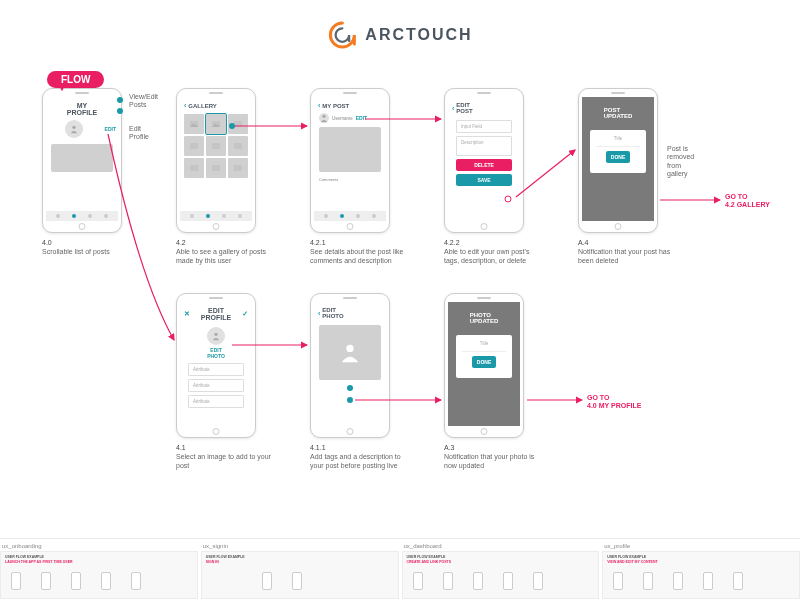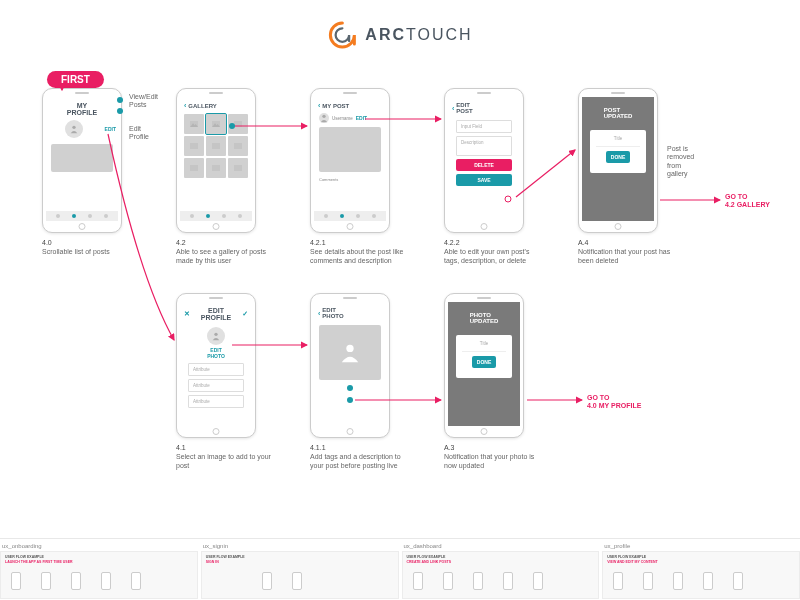--- a/index.html
+++ b/index.html
@@ -3,21 +3,21 @@
   <meta charset="utf-8">
   <style>
     * { box-sizing: border-box; margin: 0; padding: 0; }
     body { width: 800px; height: 600px; background: #fff; font-family: Arial, Helvetica, sans-serif; color: #333; overflow: hidden; position: relative; }
     
     
     .logo-area { position: absolute; top: 20px; left: 50%; transform: translateX(-50%); display: flex; align-items: center; gap: 8px; }
     .logo-mark { width: 30px; height: 30px; }
     .logo-text { font-size: 16px; letter-spacing: 2px; color: #4a5560; }
     .logo-text .bold { font-weight: 700; }
-    .logo-text .light { font-weight: 400; }
+    .logo-text .light { font-weight: 700; }
 
     
     .start-pill { position: absolute; top: 71px; left: 47px; background: #e91e63; color: #fff; border-radius: 12px; padding: 3px 14px; font-size: 10px; font-weight: 600; }
 
     
     .phone { position: absolute; width: 80px; height: 145px; background: #fff; border: 1px solid #ccc; border-radius: 10px; box-shadow: 0 1px 3px rgba(0,0,0,0.1); }
     .phone .speaker { position:absolute; top:3px; left:50%; transform:translateX(-50%); width:14px; height:1.5px; background:#ccc; border-radius:1px;}
     .phone .home { position:absolute; bottom:2px; left:50%; transform:translateX(-50%); width:7px; height:7px; border:1px solid #ccc; border-radius:50%;}
     .phone .screen { position:absolute; top:8px; left:3px; right:3px; bottom:11px; background:#fff; overflow:hidden; }
     .phone.dark .screen { background:#7a7a7a; }
@@ -77,21 +77,21 @@
 <body>
 
 <div class="logo-area">
   <svg class="logo-mark" viewBox="0 0 40 40">
     <path d="M20 4 A16 16 0 1 0 36 20 L36 32" fill="none" stroke="#f47c20" stroke-width="4" stroke-linecap="round"></path>
     <path d="M20 11 A9 9 0 1 0 29 20 L29 28" fill="none" stroke="#5b6770" stroke-width="3" stroke-linecap="round"></path>
   </svg>
   <span class="logo-text"><span class="bold">ARC</span><span class="light">TOUCH</span></span>
 </div>
 
-<div class="start-pill">FIRST</div>
+<div class="start-pill">FLOW</div>
 
 <div class="phone" style="top:88px; left:42px;">
   <div class="speaker"></div>
     <div class="home"></div>
   <div class="screen">
     <div class="profile-title" style="white-space:pre-line;">MY
 PROFILE</div>
     <div class="profile-row">
       <div class="avatar-circle">
           <svg viewBox="0 0 24 24">

